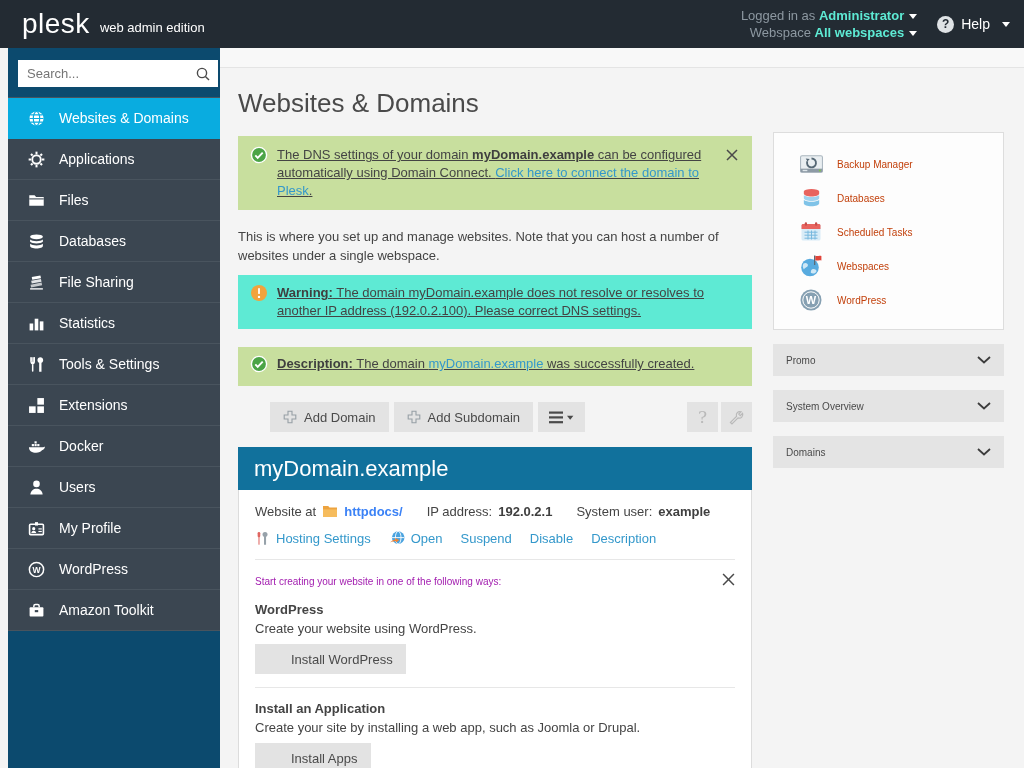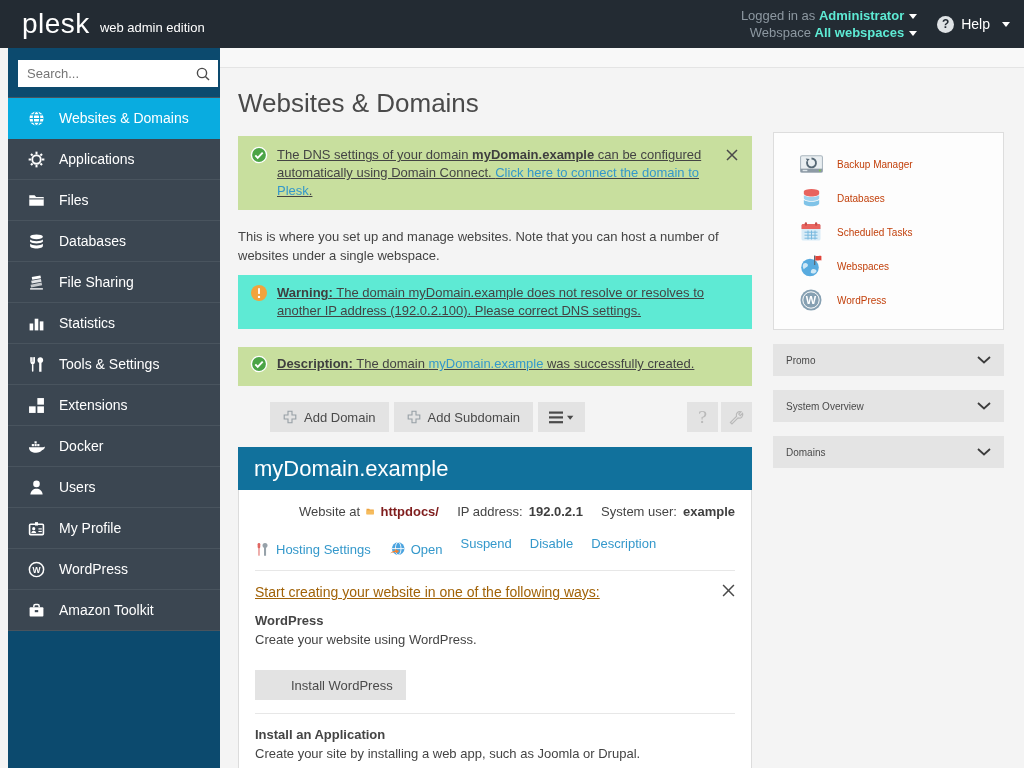--- a/index.html
+++ b/index.html
@@ -66,33 +66,33 @@
   .icon-btn { width:31px; height:30px; background:#e3e3e3; display:inline-flex; align-items:center;
     justify-content:center; cursor:pointer; }
   .icon-btn + .icon-btn { margin-left:3px; }
   .q-glyph { color:#b9b9b9; font-size:17px; font-family:"DejaVu Serif",serif; }
 
   .domain-card { background:#fff; border:1px solid #dcdcdc; border-top:none; }
   .domain-card-header { height:43px; background:#11719c; display:flex; align-items:center;
     padding:0 16px; margin:0 -1px; }
   .domain-card-header h2 { color:#fff; font-size:22px; font-weight:400; }
   .domain-card-body { padding:14px 16px 6px; }
-  .info-line { display:flex; align-items:center; gap:6px; margin-bottom:11px; flex-wrap:nowrap; white-space:nowrap;margin-left:44px; }
+  .info-line { display:flex; align-items:center; gap:6px; margin-bottom:11px; flex-wrap:nowrap; white-space:nowrap; }
   .info-line .sep { width:12px; }
   .b { font-weight:bold; color:#3f3f3f; }
   a.blue { color:#3498cb; }
-  a.blue-b { color:#7f1d1d; font-weight:bold; }
+  a.blue-b { color:#3b82f6; font-weight:bold; }
   .actions-line { display:flex; align-items:center; gap:18px; margin-bottom:10px; }
-  .action { display:inline-flex; align-items:center; gap:6px; color:#3498cb;margin-top:11px; }
+  .action { display:inline-flex; align-items:center; gap:6px; color:#3498cb; }
   .card-hr { border:none; border-top:1px solid #e7e7e7; margin:13px 0; }
   .gs-title-row { display:flex; align-items:center; justify-content:space-between; margin-bottom:13px; }
-  .gs-title { font-size:14px; color:#a16207;text-decoration:underline; }
+  .gs-title { font-size:10px; color:#a21caf; }
   .gs-option-name { font-weight:bold; margin-bottom:3px; }
   .gs-option-desc { line-height:17px; }
-  .gs-btn { margin-top:22px;padding-left:36px; }
+  .gs-btn { margin-top:7px;padding-left:36px; }
 
   
   .rightcol { position:absolute; left:553px; top:20px; width:231px; }
   .shortcuts { margin-top:64px; background:#fdfdfd; border:1px solid #ddd; padding:14px 10px 12px 24px; }
   .shortcut { display:flex; align-items:center; gap:13px; height:34px; }
   .shortcut a { color:#c2410c; font-size:10px;text-align:right; }
   .sc-icon { flex:0 0 26px; display:flex; justify-content:center; }
   .accordion { margin-top:14px; height:32px; background:#e4e4e4; display:flex; align-items:center;
     justify-content:space-between; padding:0 13px; cursor:pointer; }
   .accordion:first-of-type { margin-top:15px; }

